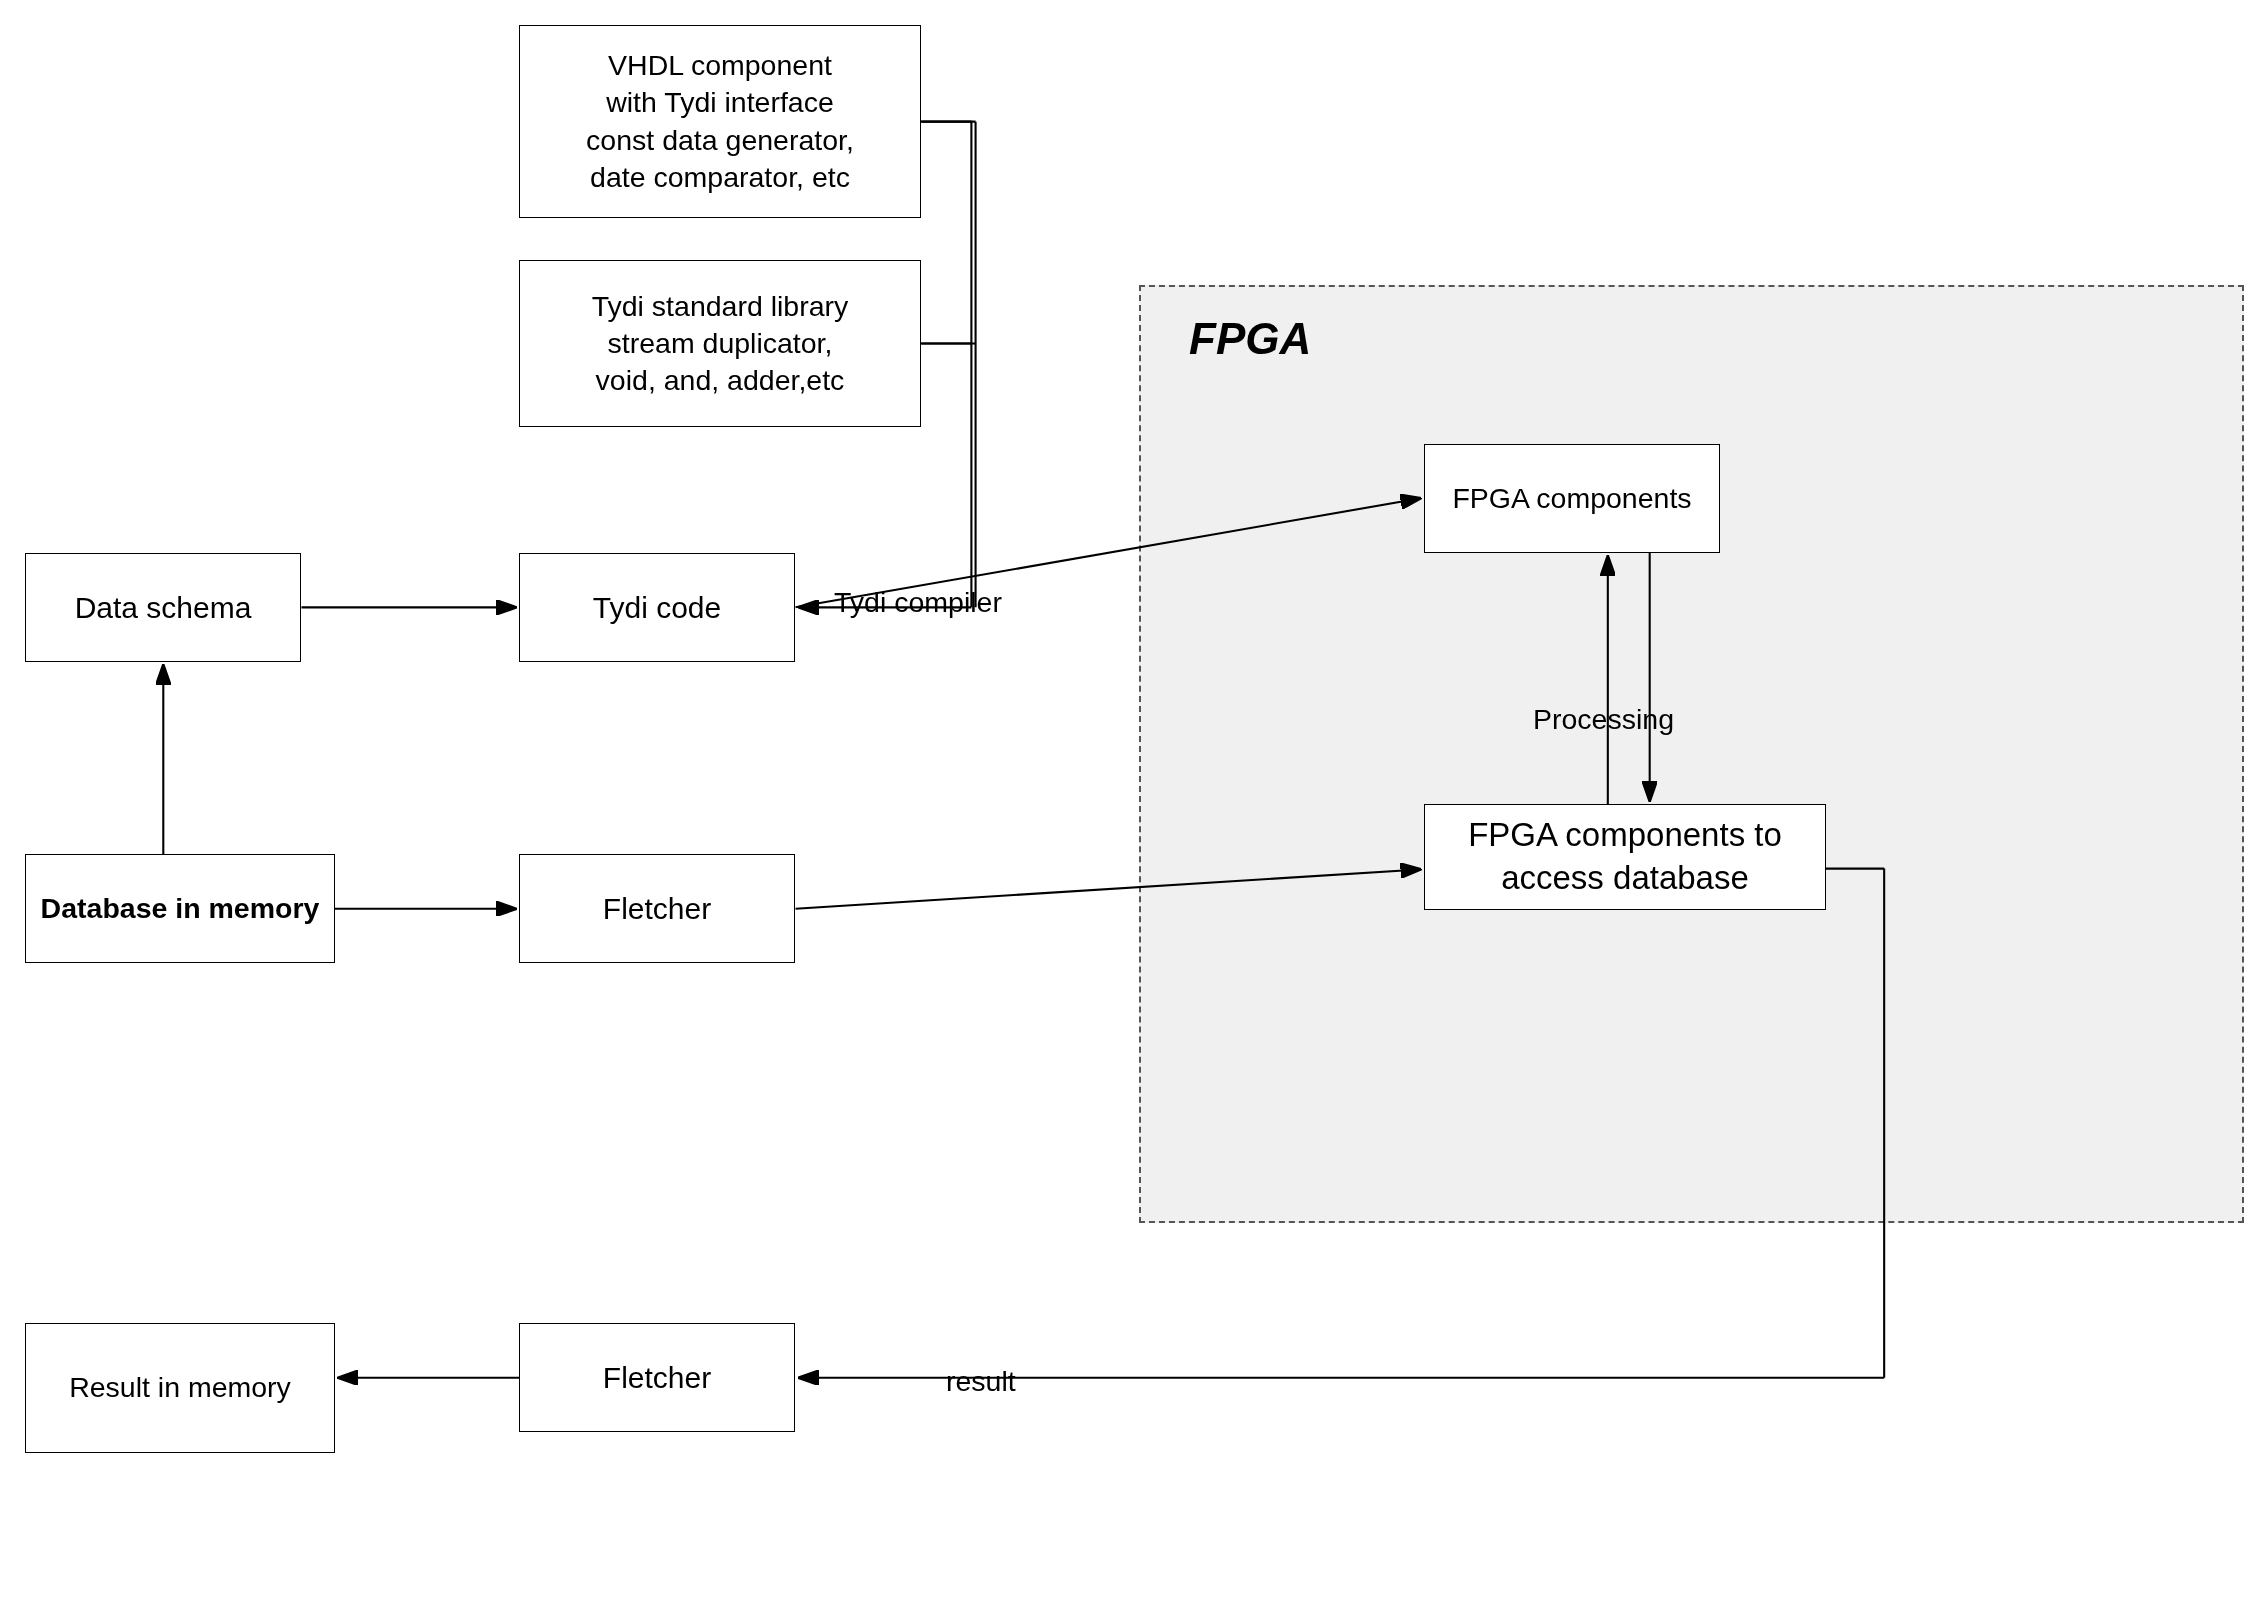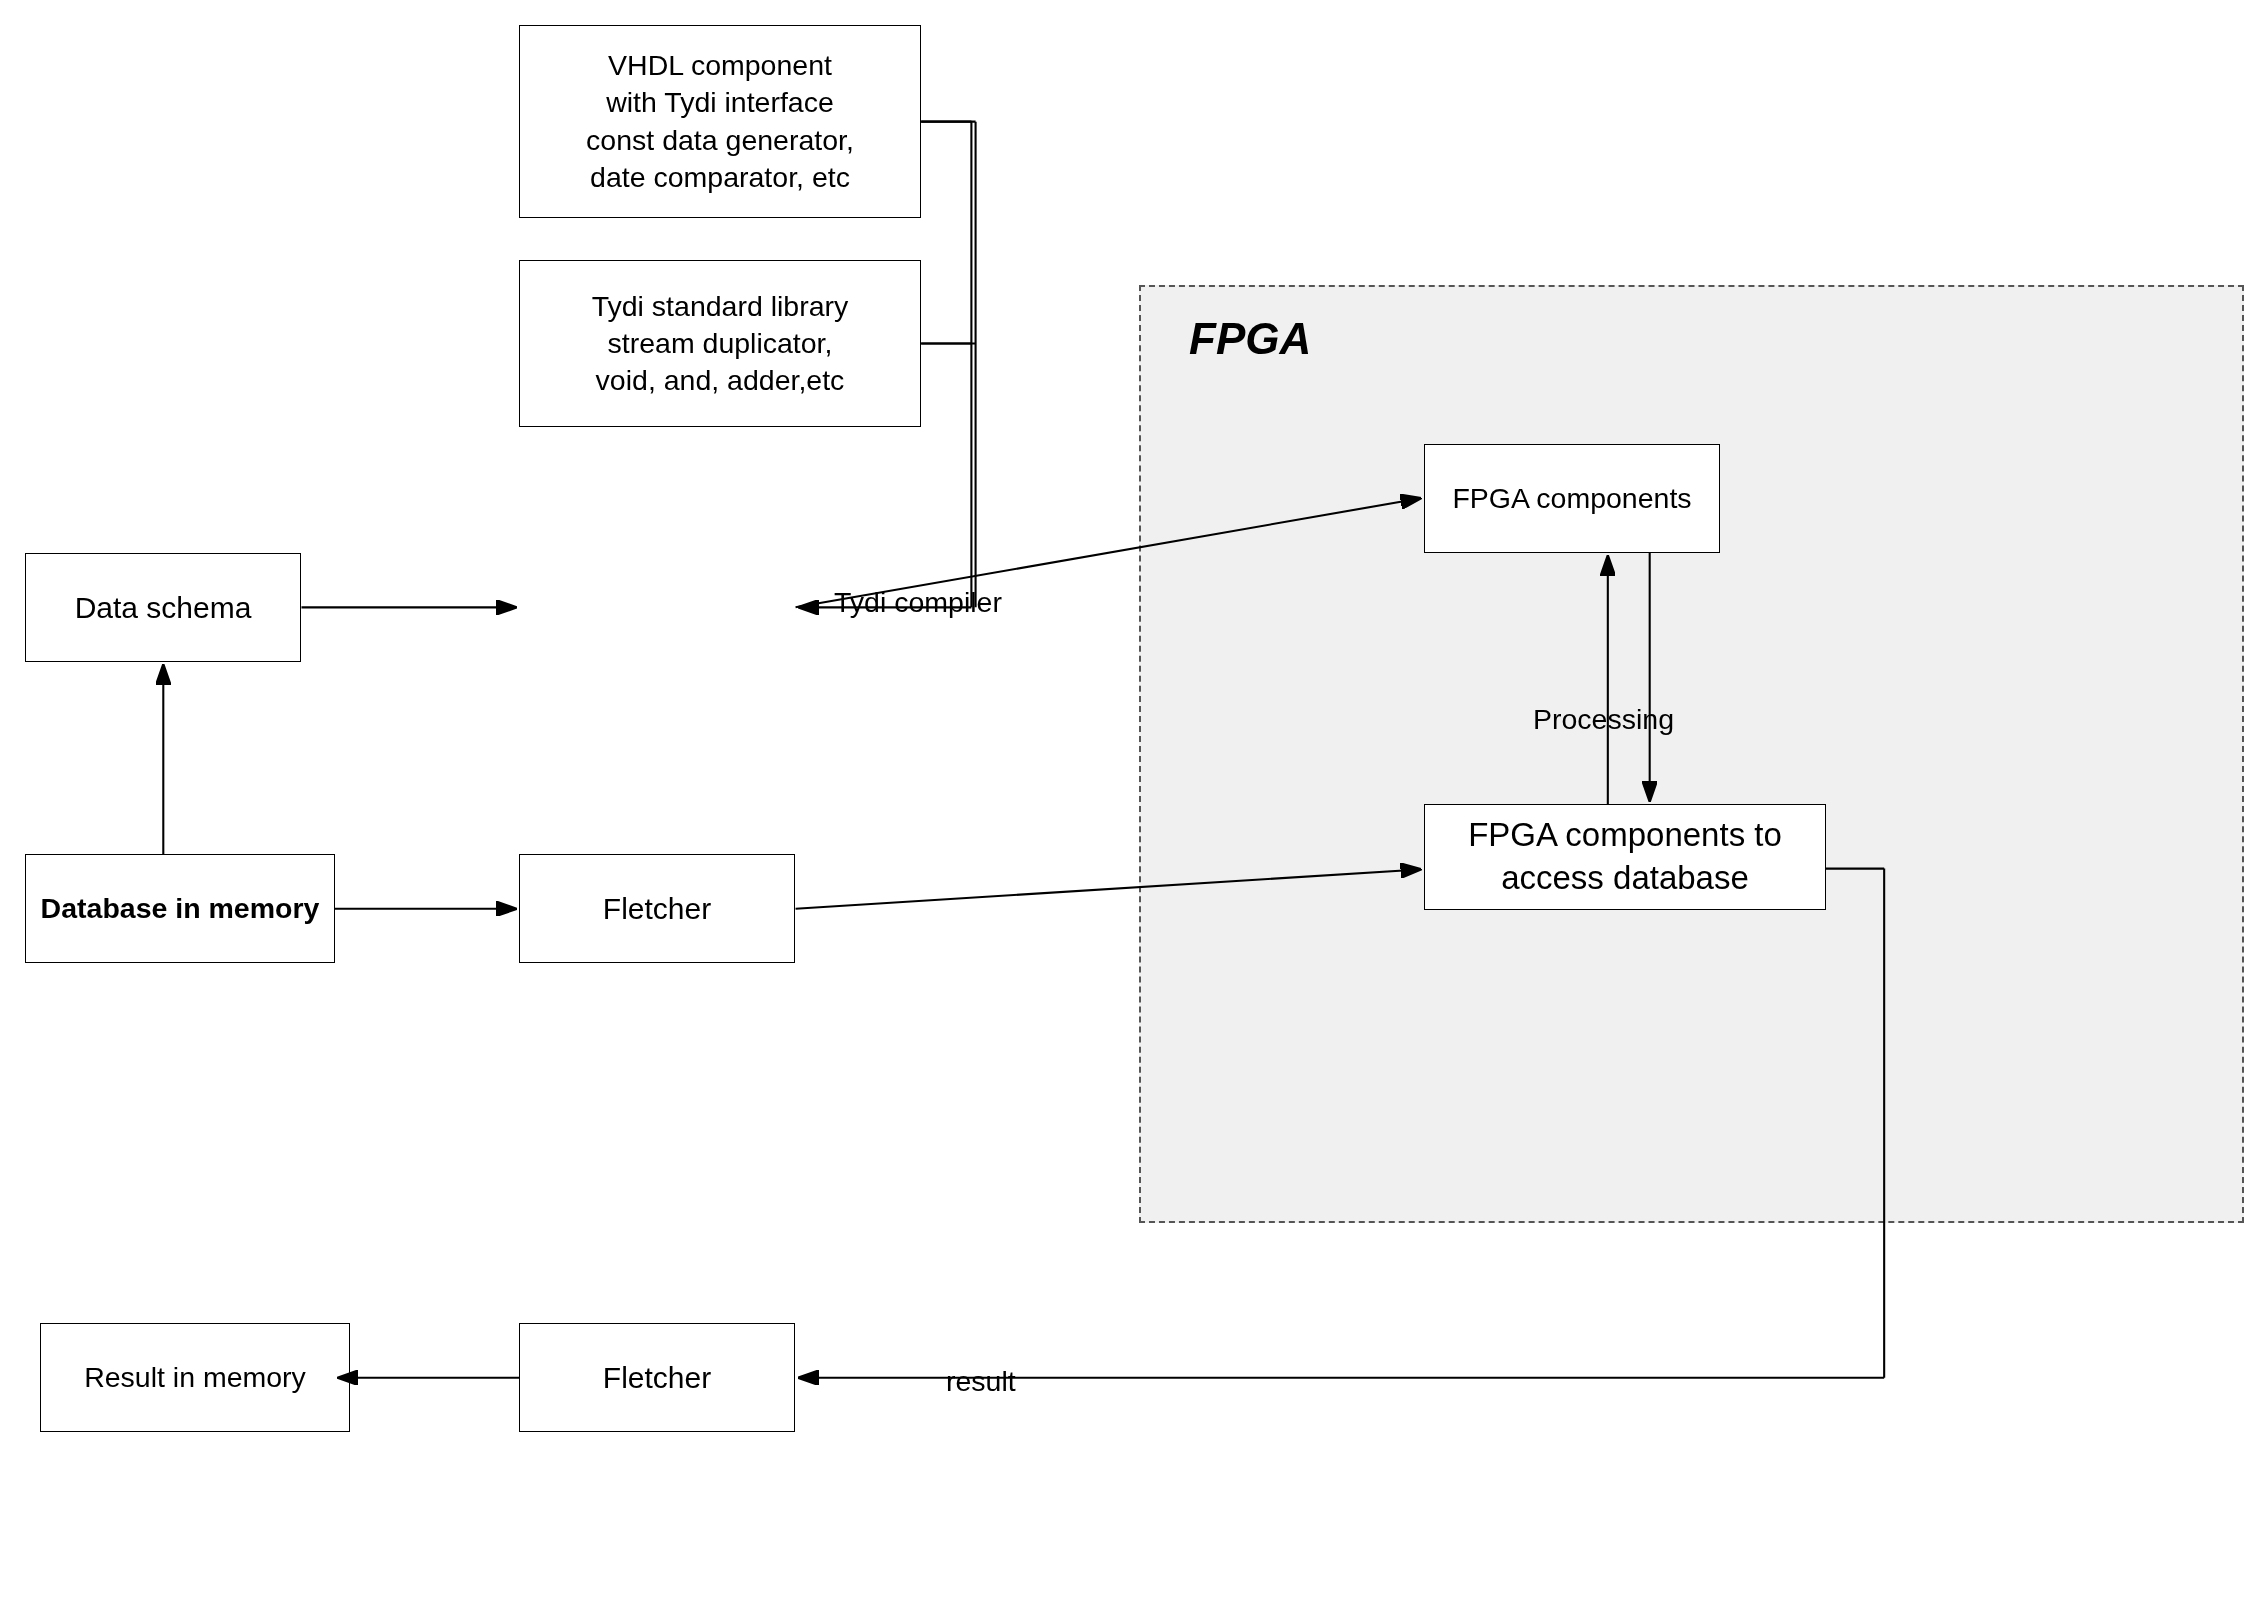--- a/index.html
+++ b/index.html
@@ -75,30 +75,33 @@
   </div>
 
   <div class="box" style="left:519px; top:260px; width:402px; height:167px; font-size:28.5px;">
     Tydi standard library<br>stream duplicator,<br>void, and, adder,etc
   </div>
 
   <div class="box" style="left:25px; top:553px; width:276px; height:109px;">
     Data schema
   </div>
 
+  <div class="box" style="left:519px; top:553px; width:276px; height:109px;">
+    Tydi code
+  </div>
 
   <div class="box" style="left:25px; top:854px; width:310px; height:109px; font-size:28.5px;font-weight:bold;">
     Database in memory
   </div>
 
   <div class="box" style="left:519px; top:854px; width:276px; height:109px;">
     Fletcher
   </div>
 
-  <div class="box" style="left:40px; top:1323px; width:310px; height:109px; font-size:28.5px;">
+  <div class="box" style="left:25px; top:1323px; width:310px; height:130px; font-size:28.5px;">
     Result in memory
   </div>
 
   <div class="box" style="left:519px; top:1323px; width:276px; height:109px;">
     Fletcher
   </div>
 
   <div class="box" style="left:1424px; top:444px; width:296px; height:109px; font-size:28.5px;">
     FPGA components
   </div>

